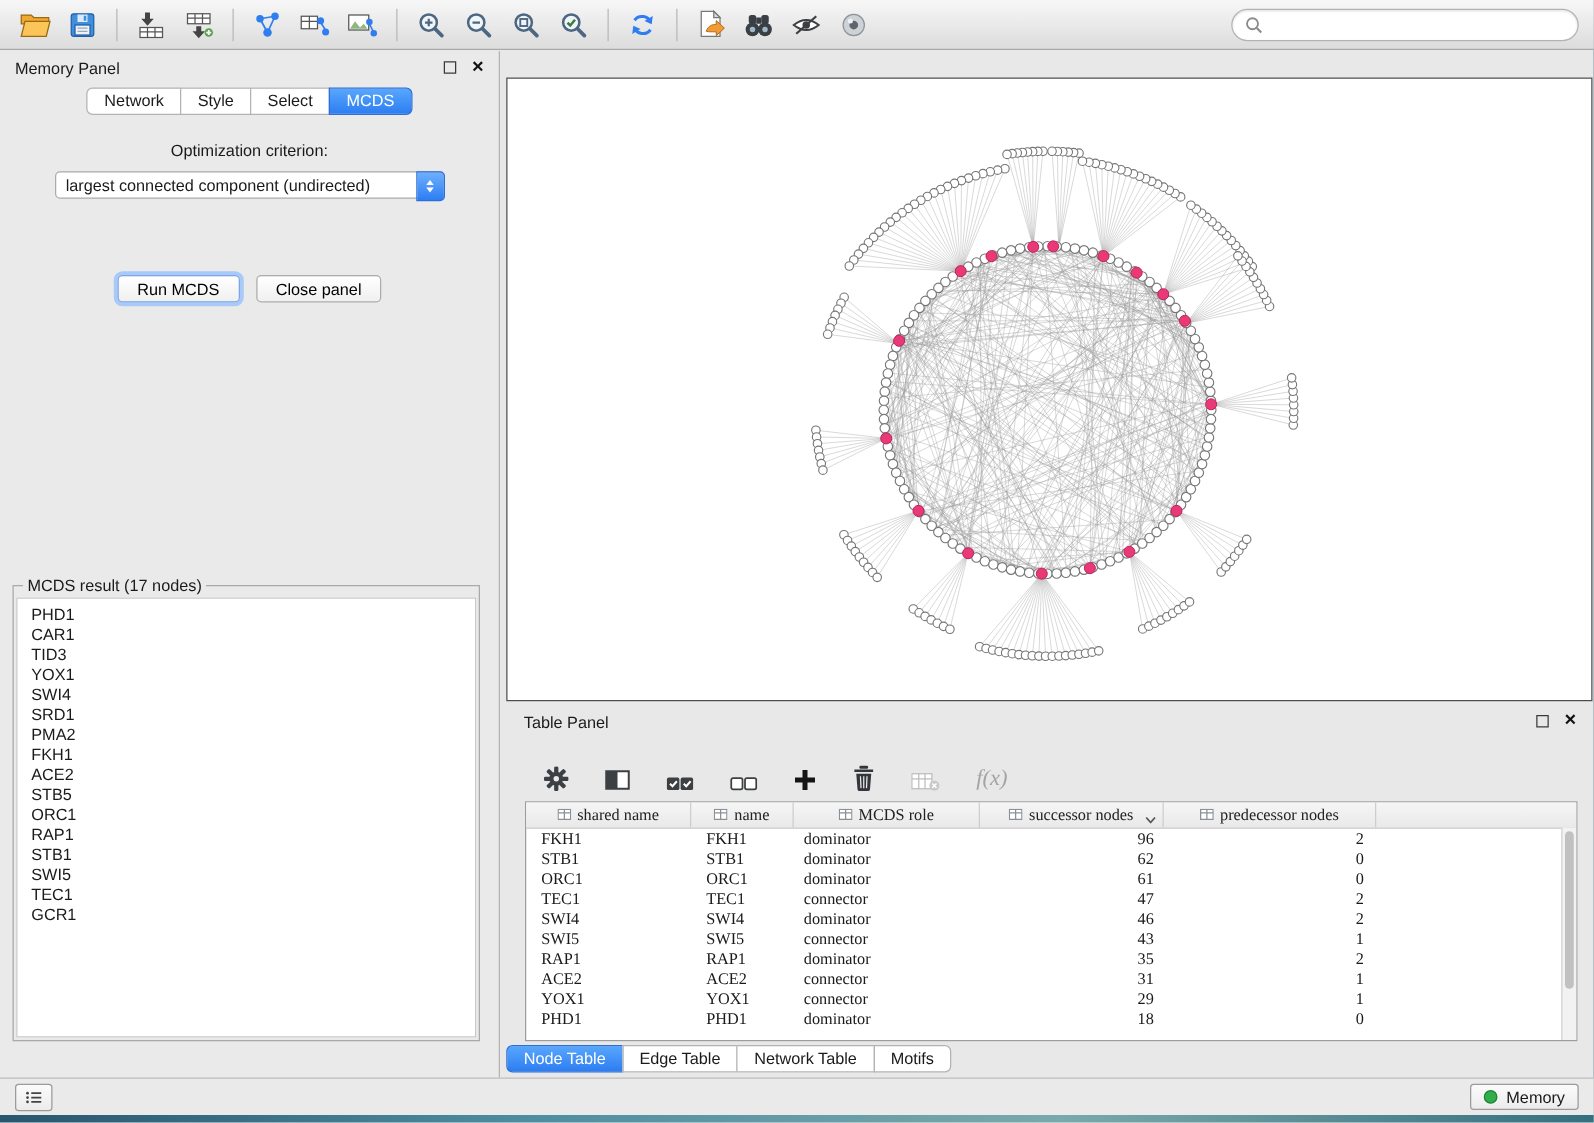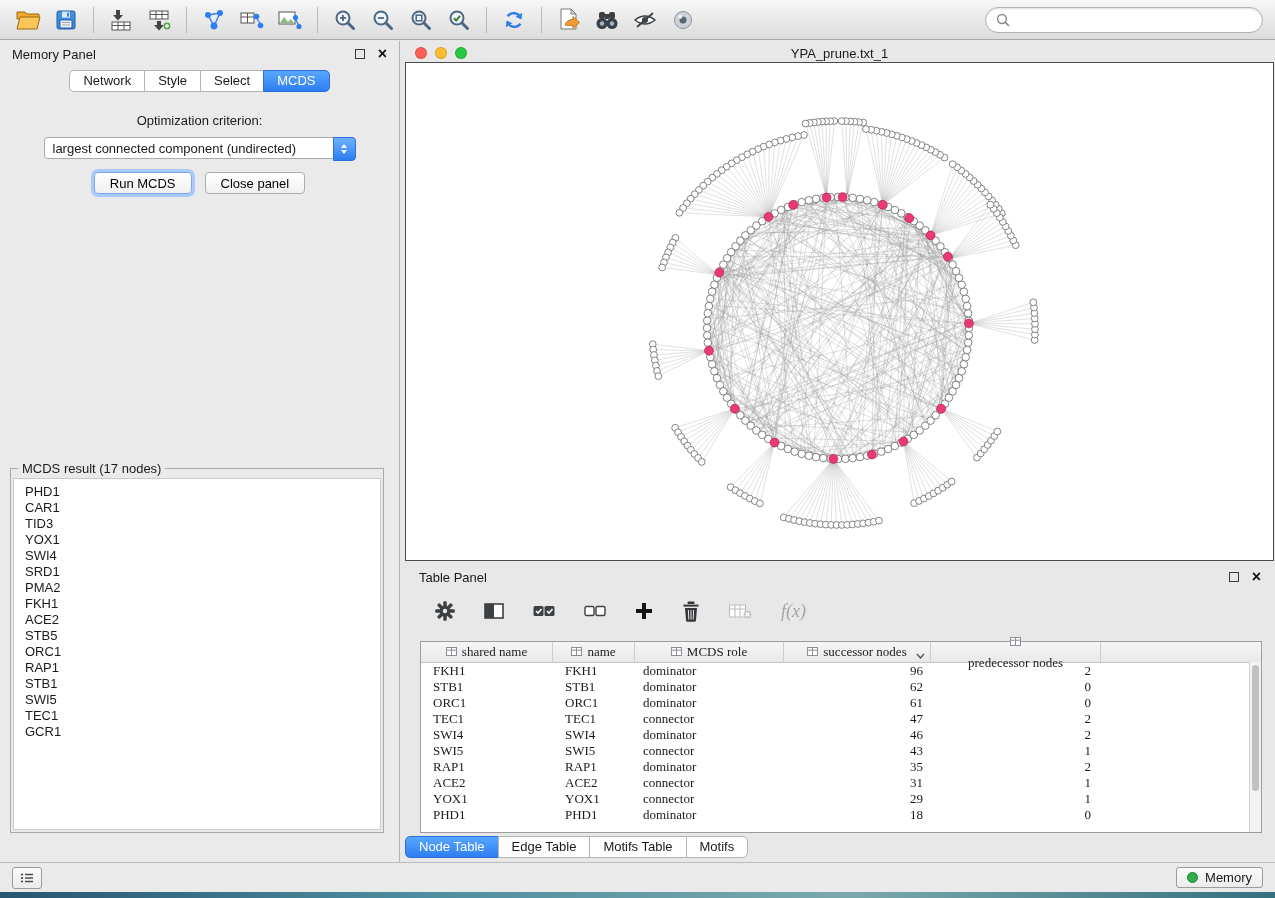--- a/index.html
+++ b/index.html
@@ -35,42 +35,42 @@
   .dropdown{position:relative;width:312px;height:22px;margin:9px auto 0;background:#fff;border:1px solid #ababab;
             border-radius:4px;display:flex;align-items:center;padding-left:8px;box-sizing:border-box;}
   .dropdown .val{overflow:hidden;white-space:nowrap;}
   .stepper{position:absolute;right:-1px;top:-1px;width:21px;height:22px;background:linear-gradient(#6db0fe,#2d7ef2);
            border:1px solid #2d6fd8;border-radius:0 4px 4px 0;display:flex;flex-direction:column;
            align-items:center;justify-content:center;gap:2px;box-sizing:content-box;}
   .tri-up{width:0;height:0;border-left:3.5px solid transparent;border-right:3.5px solid transparent;border-bottom:4px solid #fff;}
   .tri-dn{width:0;height:0;border-left:3.5px solid transparent;border-right:3.5px solid transparent;border-top:4px solid #fff;}
   .btn-row{display:flex;justify-content:center;gap:13px;margin-top:13px;}
   .btn{padding:0 15px;height:22px;background:linear-gradient(#ffffff,#f0f0f0);border:1px solid #ادaDad;
-       border:1px solid #adadad;border-radius:4px;font:13px "Liberation Sans",sans-serif;}
+       border:1px solid #adadad;border-radius:4px;font:13px "Liberation Sans",sans-serif;margin-top:48px;}
   .btn.focused{box-shadow:0 0 0 3px #a9c9f9;border-color:#79a7ea;}
   .result-box{position:absolute;left:10px;top:420px;width:374px;height:372px;border:1px solid #a9a9a9;
               margin:0;padding:2px;box-sizing:border-box;}
   .result-box legend{font-size:13px;margin-left:5px;padding:0 4px;}
   .result-list{width:100%;height:100%;background:#fff;border:1px solid #c9c9c9;box-sizing:border-box;
                padding:5px 11px;line-height:16px;overflow:hidden;}
   .result-item{height:16px;}
 
   
   .net-window{position:absolute;left:405px;top:44px;width:869px;height:517px;}
   .net-titlebar{height:18px;position:relative;display:flex;align-items:center;justify-content:center;}
   .lights{position:absolute;left:10px;top:3px;display:flex;gap:8px;}
   .light{width:12px;height:12px;border-radius:50%;border:1px solid rgba(0,0,0,.15);box-sizing:border-box;}
   .net-content{position:absolute;left:0;top:18px;right:0;bottom:0;background:#fff;border:1px solid #4c4c4c;box-sizing:border-box;}
   .net-content svg{display:block;width:100%;height:100%;}
 
   
   .table-panel{position:absolute;left:405px;top:565px;width:870px;height:297px;}
   .tp-head{height:24px;display:flex;align-items:center;padding:0 14px;}
   .tp-head .ptitle{flex:1;}
-  .tp-toolbar{height:44px;display:flex;align-items:center;gap:29px;padding:0 30px;}
+  .tp-toolbar{height:44px;display:flex;align-items:flex-end;gap:29px;padding:0 30px;}
   .ticon{display:flex;align-items:center;justify-content:center;}
   .fx{font-family:"Liberation Serif",serif;font-style:italic;color:#a4a4a4;font-size:18px;}
   .tbl{position:absolute;left:15px;top:76px;right:13px;height:192px;background:#fff;border:1px solid #9d9d9d;
        box-sizing:border-box;display:flex;flex-direction:column;}
   .tbl-head{display:flex;height:20px;background:linear-gradient(#f6f6f6,#e9e9e9);border-bottom:1px solid #c6c6c6;flex:none;}
   .th{display:flex;align-items:center;justify-content:center;gap:5px;border-right:1px solid #cdcdcd;
       font-family:"Liberation Serif",serif;font-size:13px;color:#222;box-sizing:border-box;flex:none;position:relative;}
   .th.filler{flex:1;border-right:none;}
   .sortarrow{position:absolute;right:5px;top:5px;}
   .tbl-body{flex:1;overflow:hidden;font-family:"Liberation Serif",serif;font-size:13px;}
@@ -285,28 +285,20 @@
             <div class="result-item">RAP1</div>
             <div class="result-item">STB1</div>
             <div class="result-item">SWI5</div>
             <div class="result-item">TEC1</div>
             <div class="result-item">GCR1</div>
           </div>
       </fieldset>
     </div>
 
     <div class="net-window">
-      <div class="net-titlebar">
-        <div class="lights">
-          <span class="light" style="background:#ff5f57"></span>
-          <span class="light" style="background:#febc2e"></span>
-          <span class="light" style="background:#28c840"></span>
-        </div>
-        <span>YPA_prune.txt_1</span>
-      </div>
       <div class="net-content">
         <svg id="net-svg" viewBox="0 0 867 497" preserveAspectRatio="none">
             <g stroke="#9a9a9a" stroke-width="0.6" stroke-opacity="0.5">
               <line x1="509.51615079450914" y1="370.6041967253334" x2="304.7205846933698" y2="295.9992006219893"></line>
               <line x1="546.7857997548524" y1="201.87139970949033" x2="303.3989857159015" y2="289.95554297347803"></line>
               <line x1="329.88548397684934" y1="347.0586717986448" x2="307.3292197273498" y2="224.77318622847972"></line>
               <line x1="302.0285974968417" y1="248.61602821773596" x2="504.62267748591546" y2="374.0272750956233"></line>
               <line x1="317.2134417666976" y1="201.87277885925377" x2="369.0400534178036" y2="379.87839277412866"></line>
               <line x1="377.3638994360832" y1="384.06257394819573" x2="501.6266140882278" y2="154.03543533808192"></line>
               <line x1="488.88092924595526" y1="146.9933904896991" x2="410.60815563762526" y2="135.75840841750696"></line>
@@ -1189,21 +1181,21 @@
               <span><svg width="11" height="9" viewBox="0 0 11 9">
                   <rect x="0.5" y="0.5" width="10" height="8" fill="#fff" stroke="#8a9096"></rect>
                   <line x1="0.5" y1="3.2" x2="10.5" y2="3.2" stroke="#8a9096"></line>
                   <line x1="5.5" y1="0.5" x2="5.5" y2="8.5" stroke="#8a9096"></line>
                 </svg></span>
               <span>successor nodes</span>
               <span class="sortarrow"><svg width="9" height="6" viewBox="0 0 9 6">
                   <path d="M1 1 l3.5 4 3.5-4" fill="none" stroke="#555" stroke-width="1.4"></path>
                 </svg></span>
             </div>
-            <div class="th" style="width: 170px; flex-direction: column;">
+            <div class="th" style="width: 170px;">
               <span><svg width="11" height="9" viewBox="0 0 11 9">
                   <rect x="0.5" y="0.5" width="10" height="8" fill="#fff" stroke="#8a9096"></rect>
                   <line x1="0.5" y1="3.2" x2="10.5" y2="3.2" stroke="#8a9096"></line>
                   <line x1="5.5" y1="0.5" x2="5.5" y2="8.5" stroke="#8a9096"></line>
                 </svg></span>
               <span>predecessor nodes</span>
             </div>
             <div class="th filler"></div>
           </div>
         <div class="tbl-body">
@@ -1279,21 +1271,21 @@
             </div>
           </div>
         <div class="tbl-scroll">
           <div class="thumb"></div>
         </div>
       </div>
 
       <div class="tp-tabs">
           <div class="seg active">Node Table</div>
           <div class="seg">Edge Table</div>
-          <div class="seg">Motifs Table</div>
+          <div class="seg">Network Table</div>
           <div class="seg">Motifs</div>
         </div>
     </div>
 
     <div class="statusbar">
       <span class="menu-btn">
         <svg width="14" height="12" viewBox="0 0 14 12">
             <circle cx="2" cy="2.5" r="1.1" fill="#444"></circle>
             <circle cx="2" cy="6" r="1.1" fill="#444"></circle>
             <circle cx="2" cy="9.5" r="1.1" fill="#444"></circle>

